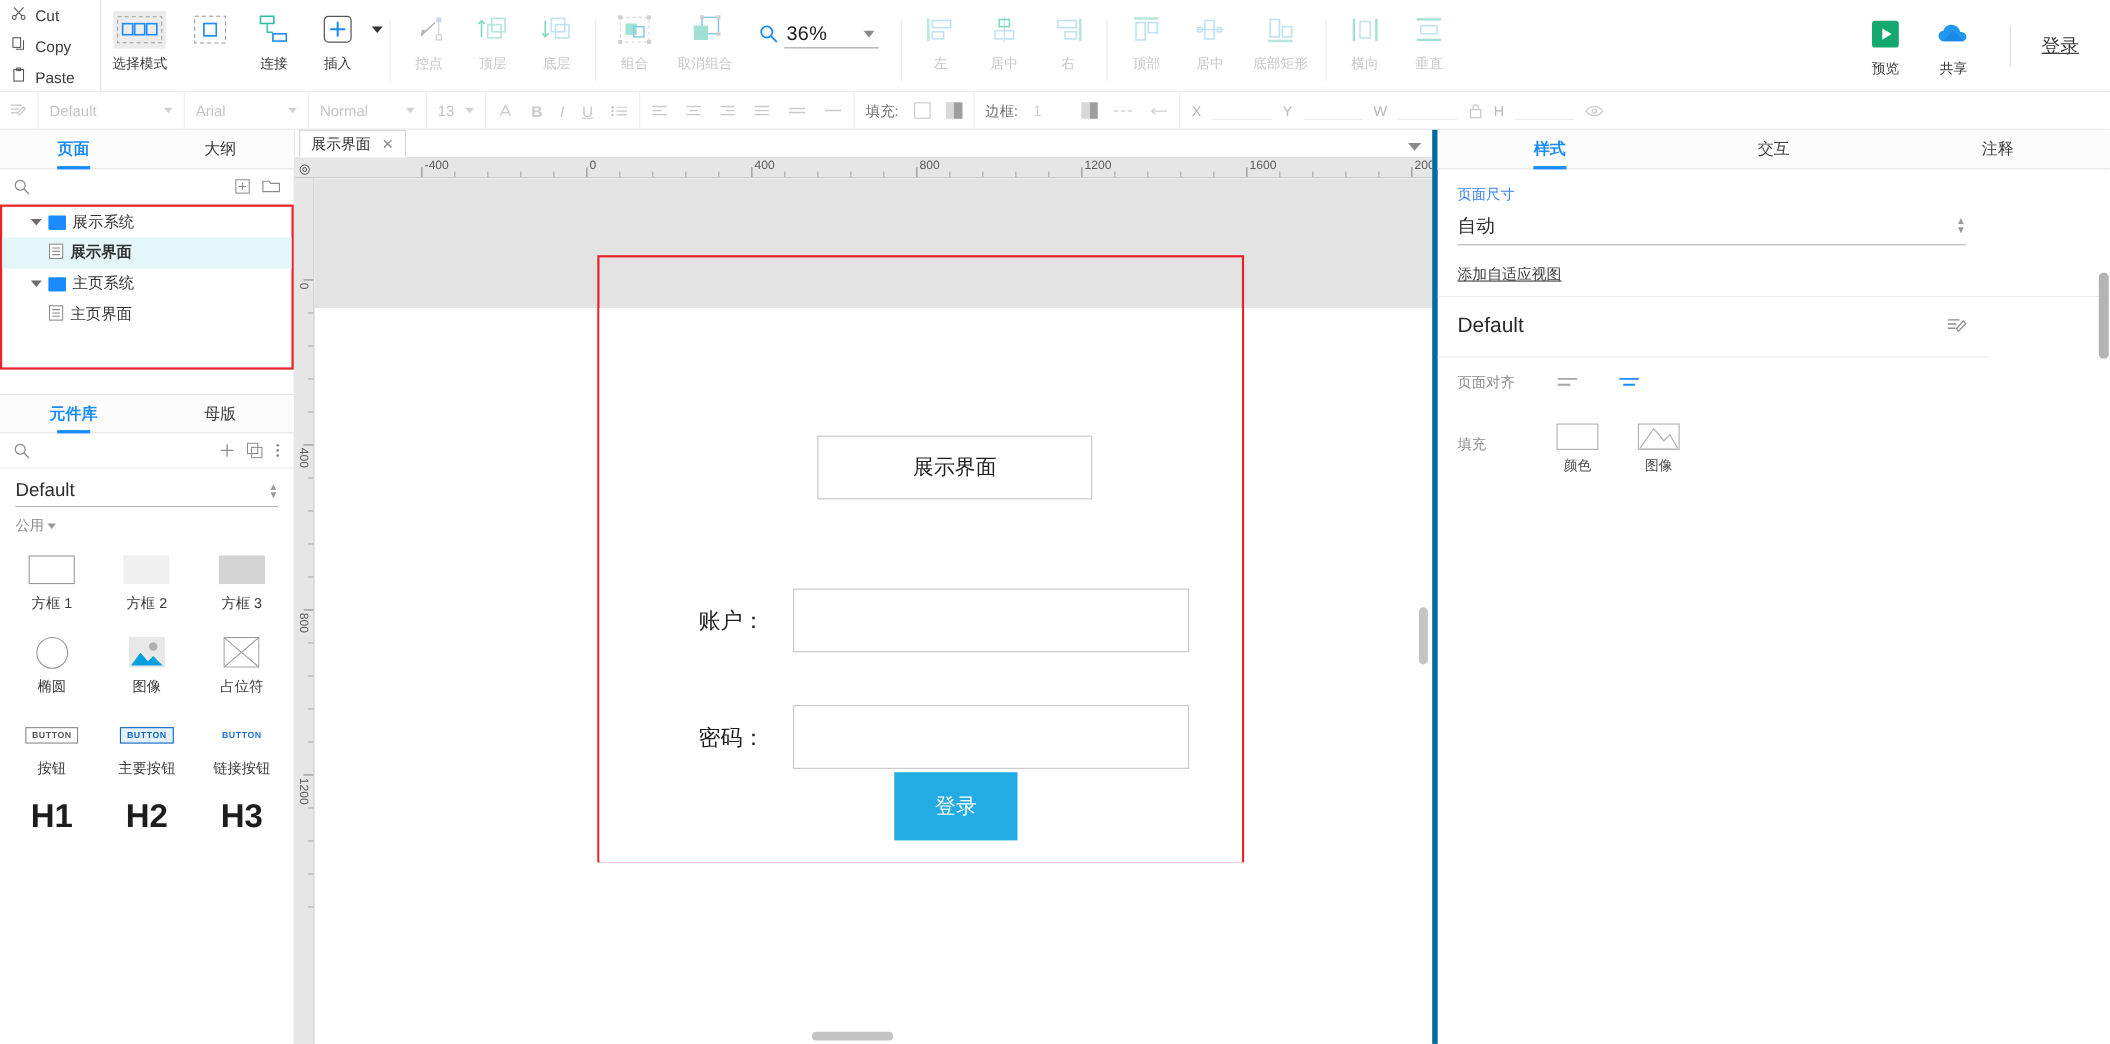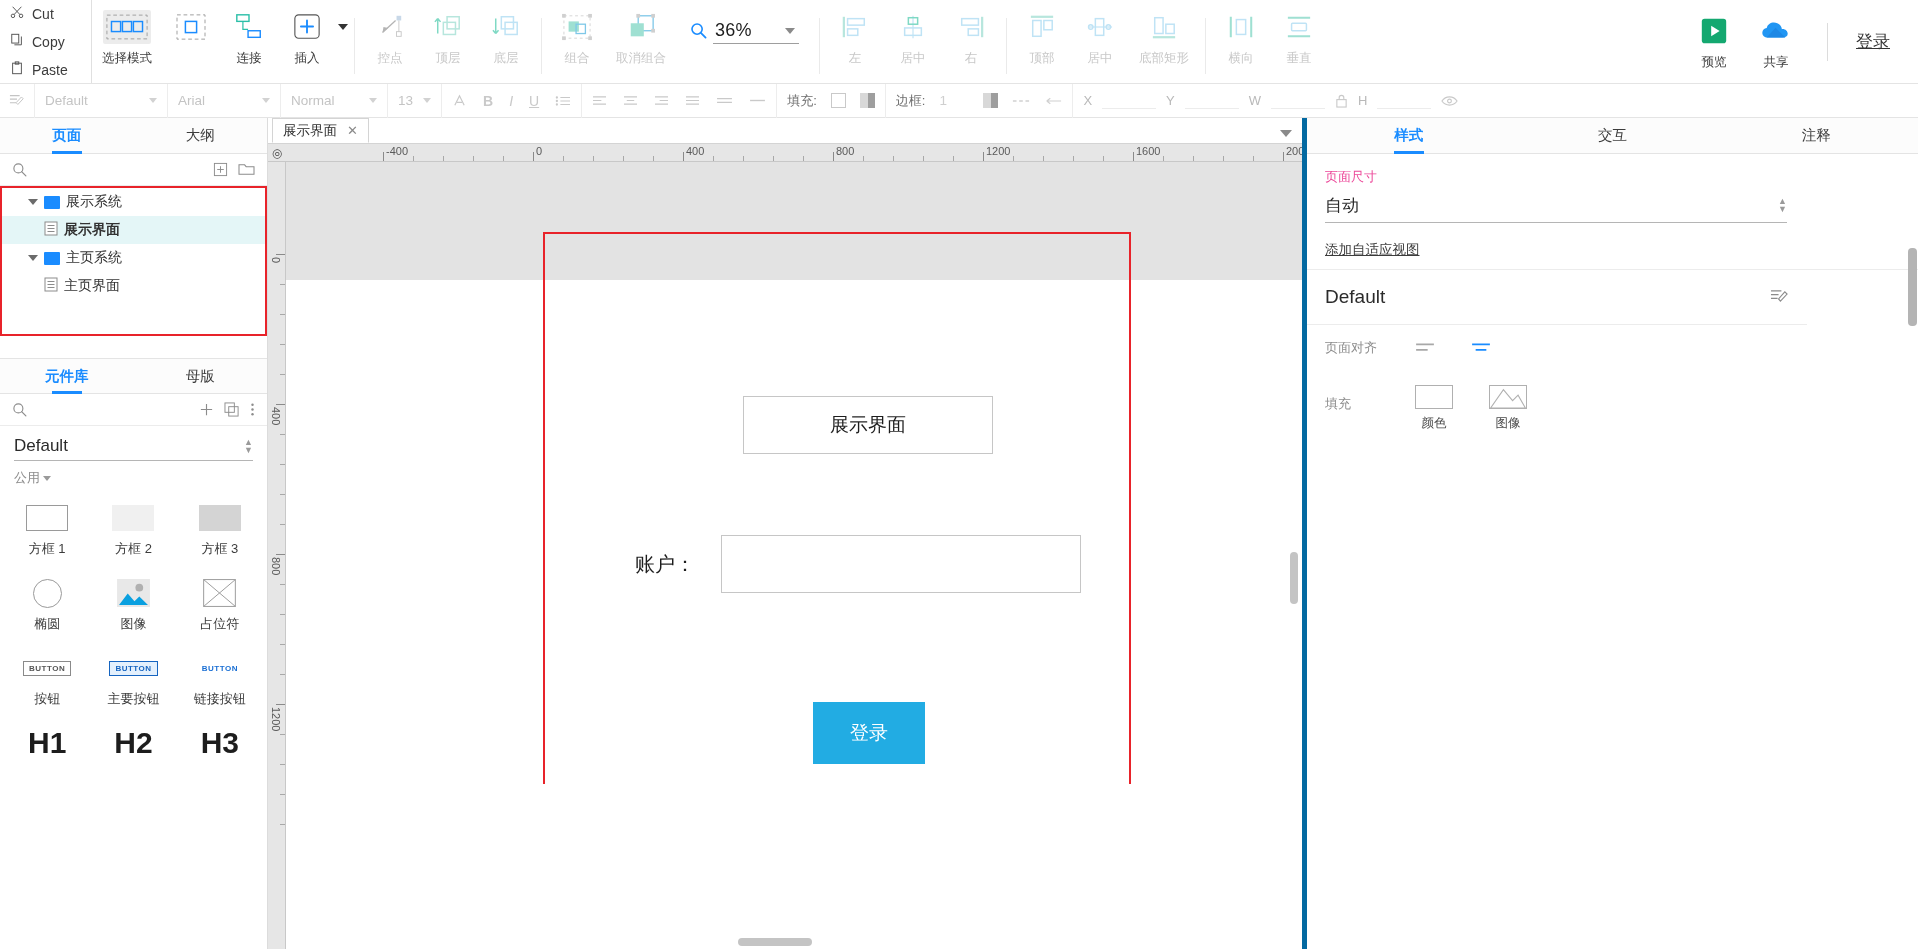--- a/index.html
+++ b/index.html
@@ -256,21 +256,21 @@
     background: #c4c4c4; border-radius: 4px; cursor: pointer;
   }
 
   
   .rightpanel {
     position: absolute; left: 1302px; top: 118px; width: 616px; height: 831px;
     background: #fff; border-left: 5px solid #0369a1;
   }
   .rp-tabrow { display: flex; height: 36px; border-bottom: 1px solid #e4e4e4; background: #fcfcfc; }
   .rp-section { padding: 14px 18px 10px 18px; border-bottom: 1px solid #ececec; }
-  .rp-sub { font-size: 13px; color: #ec4899; margin-bottom: 8px; }
+  .rp-sub { font-size: 13px; color: #3b82f6; margin-bottom: 8px; }
   .rp-select {
     display: flex; align-items: center; justify-content: space-between;
     border-bottom: 1px solid #b5b5b5; padding-bottom: 5px; cursor: pointer;
     max-width: 462px;
   }
   .rp-select .val { font-size: 17px; color: #2b2b2b; }
   .rp-link {
     display: inline-block; margin-top: 18px; font-size: 13.5px;
     color: #3c3c3c; text-decoration: underline; cursor: pointer;
   }
@@ -1005,20 +1005,24 @@
 
           <div class="mock-title">
             <span>展示界面</span>
           </div>
 
           <div class="mock-row" style="left:90px; top:255px;">
             <span class="mock-label">账户：</span>
             <span class="mock-input"></span>
           </div>
 
+          <div class="mock-row" style="left:90px; top:361px;">
+            <span class="mock-label">密码：</span>
+            <span class="mock-input"></span>
+          </div>
 
           <div class="mock-btn">
             <span>登录</span>
           </div>
         </div>
       </div>
     </div>
 
     <div class="vscroll-track">
       <div class="vscroll-thumb"></div>

